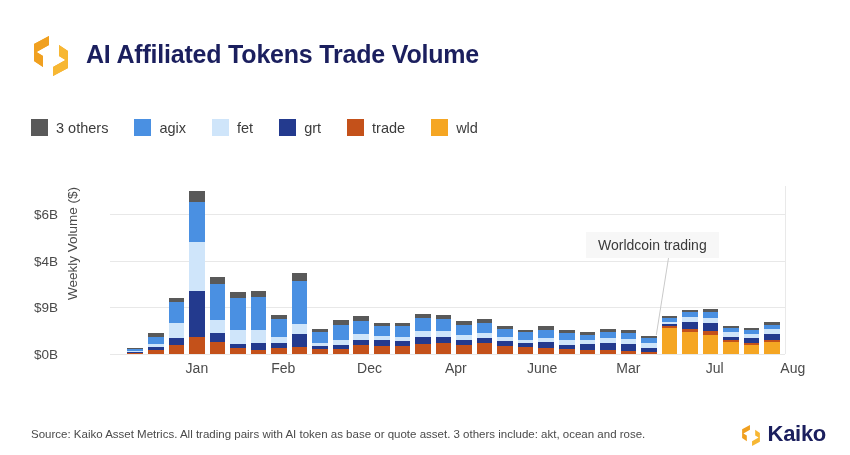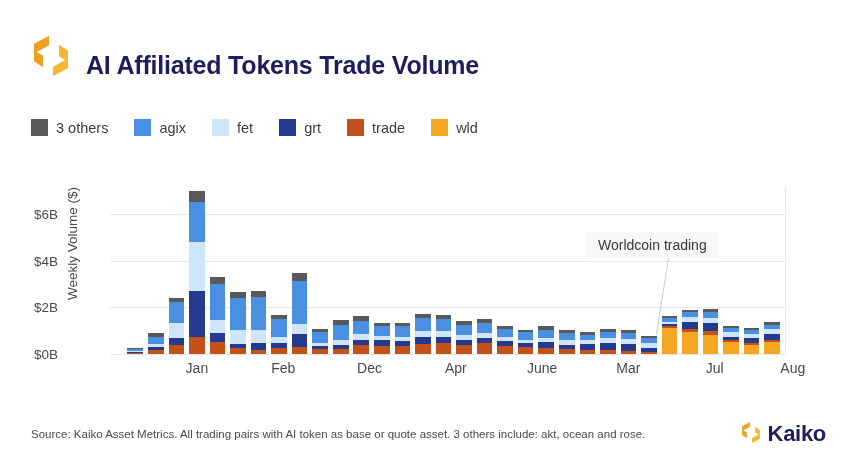--- a/index.html
+++ b/index.html
@@ -4,21 +4,21 @@
 <style>
   html,body{margin:0;padding:0;}
   body{
     width:850px;height:455px;background:#ffffff;
     font-family:"Liberation Sans",sans-serif;
     overflow:hidden;position:relative;
   }
   .page{position:relative;width:850px;height:455px;}
 
   
-  .header{position:absolute;left:30px;top:30px;display:flex;align-items:flex-end;}
+  .header{position:absolute;left:30px;top:30px;display:flex;align-items:center;}
   .logo-mark{width:42px;height:44px;margin-right:14px;margin-top:4px;flex:none;}
   .titles{display:flex;flex-direction:column;}
   .title{
     font-size:25px;font-weight:bold;color:#1b1f5e;letter-spacing:-.2px;
     line-height:1.05;margin:0;white-space:nowrap;
   }
   .subtitle{
     font-size:15.5px;color:#2b2f66;margin-top:7px;white-space:nowrap;font-weight:400;
   }
 
@@ -55,21 +55,21 @@
   
   .anno-box{
     position:absolute;left:586px;top:232px;padding:5px 12px;
     background:#f7f7f7;font-size:14px;color:#3a3a3a;white-space:nowrap;
   }
   .anno-line{position:absolute;left:668px;top:258px;width:1px;height:78px;background:#c9c9c9;
     transform-origin:top center;transform:rotate(9deg);}
 
   
   .footer{position:absolute;left:31px;top:428px;font-size:11.5px;color:#4a4a4a;white-space:nowrap;}
-  .brand{position:absolute;right:24px;top:421px;display:flex;align-items:flex-start;}
+  .brand{position:absolute;right:24px;top:421px;display:flex;align-items:flex-end;}
   .brand-mark{width:22px;height:23px;margin-right:6px;}
   .brand-name{font-size:22px;font-weight:bold;color:#1b1f5e;letter-spacing:-.3px;}
 </style>
 </head>
 <body>
 
 <div class="page">
 
   <div class="header">
     <svg class="logo-mark" viewBox="0 0 42 44">
@@ -347,21 +347,21 @@
             <div class="seg" style="background: rgb(196, 81, 26); height: 2.8px; bottom: 11.6667px;"></div>
             <div class="seg" style="background: rgb(35, 58, 142); height: 5.6px; bottom: 14.4667px;"></div>
             <div class="seg" style="background: rgb(207, 229, 250); height: 4.66667px; bottom: 20.0667px;"></div>
             <div class="seg" style="background: rgb(74, 144, 226); height: 4.66667px; bottom: 24.7333px;"></div>
             <div class="seg" style="background: rgb(89, 89, 89); height: 2.33333px; bottom: 29.4px;"></div>
           </div>
         </div>
     </div>
     <div id="yticks">
         <div class="ytick" style="top: 354px;">$0B</div>
-        <div class="ytick" style="top: 307.333px;">$2B</div>
+        <div class="ytick" style="top: 307.333px;">$9B</div>
         <div class="ytick" style="top: 260.667px;">$4B</div>
         <div class="ytick" style="top: 214px;">$6B</div>
       </div>
     <div id="xticks">
         <div class="xtick" style="left: 196.914px;">Jan</div>
         <div class="xtick" style="left: 283.212px;">Feb</div>
         <div class="xtick" style="left: 369.51px;">Dec</div>
         <div class="xtick" style="left: 455.808px;">Apr</div>
         <div class="xtick" style="left: 542.106px;">June</div>
         <div class="xtick" style="left: 628.404px;">Mar</div>

